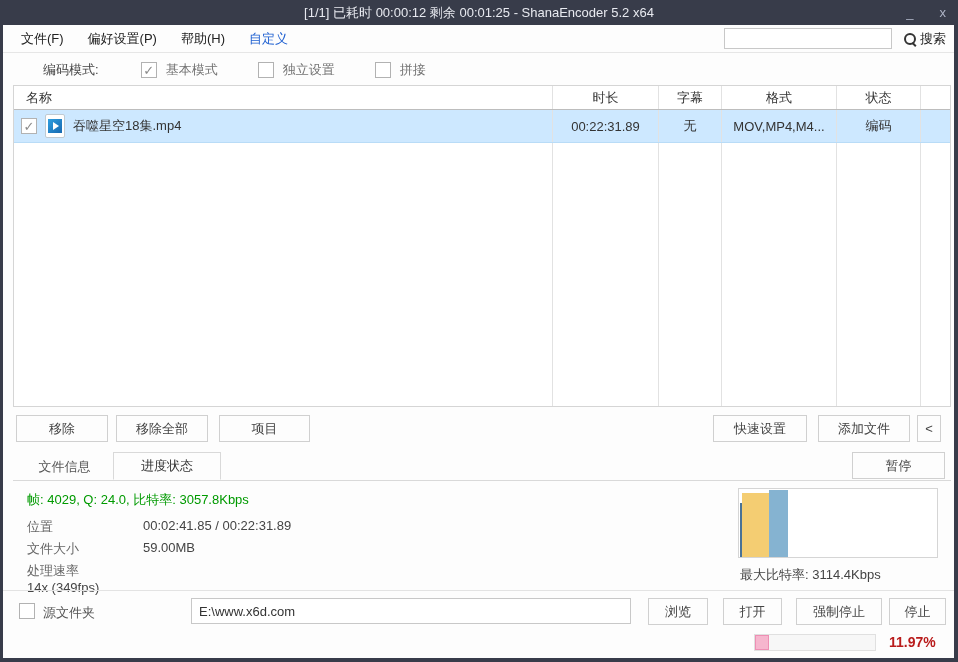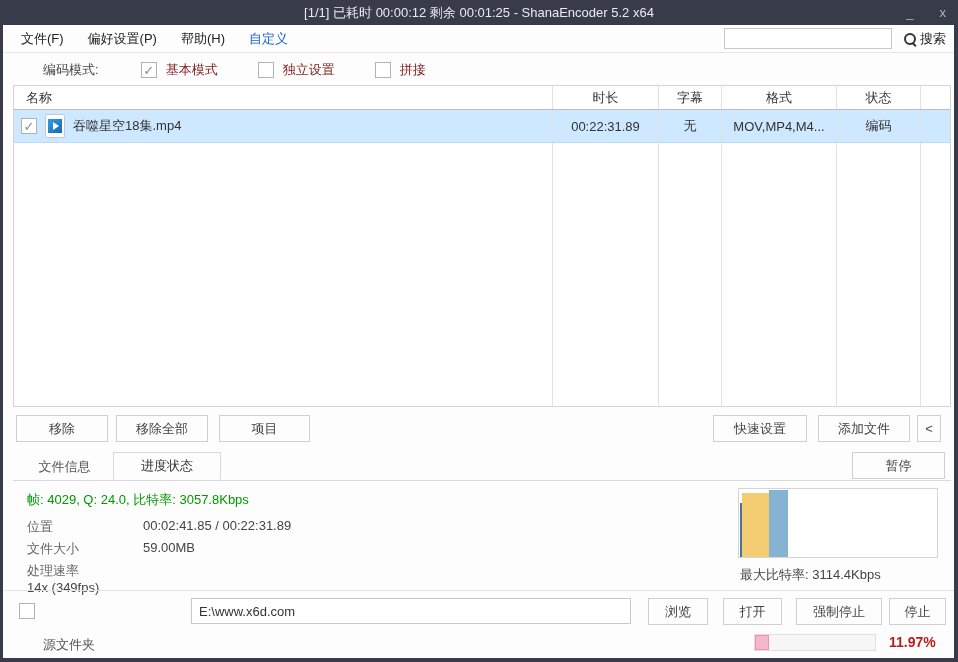--- a/index.html
+++ b/index.html
@@ -24,21 +24,21 @@
   .search-wrap { position:absolute; right:62px; top:3px; }
   .search-input { width:168px; height:21px; border:1px solid #c8c8c8; background:#fff; padding:0 5px; font-size:12px; outline:none; }
   .search-label { position:absolute; right:8px; top:5px; display:flex; align-items:center; gap:3px; color:#222; }
 
   
   .mode-row { position:absolute; top:30px; left:0; right:0; height:30px; display:flex; align-items:center; }
   .mode-label { margin-left:40px; color:#444; }
   .cb { width:16px; height:16px; border:1px solid #b2b2b2; background:#fff; display:inline-flex; align-items:center; justify-content:center; font-size:13px; color:#8a8a8a; line-height:1; }
   .cb.checked::after { content:"✓"; }
   .mode-opt { display:flex; align-items:center; gap:9px; }
-  .mode-opt .lbl { color:#7f1d1d;font-family:Liberation Serif, serif; }
+  .mode-opt .lbl { color:#737373;font-family:Liberation Serif, serif; }
 
   
   .file-table { position:absolute; top:60px; left:10px; width:938px; height:322px; border:1px solid #d5d5d5; background:#fff; display:flex; flex-direction:column; }
   .tcols { display:flex; width:100%; }
   .tc { border-right:1px solid #e2e2e2; overflow:hidden; white-space:nowrap; }
   .tc:last-child { border-right:none; }
   .c1{width:539px;} .c2{width:106px;} .c3{width:63px;} .c4{width:115px;} .c5{width:84px;} .c6{flex:1;}
   .thead { height:24px; border-bottom:1px solid #bdbdbd; }
   .thead .tc { display:flex; align-items:center; justify-content:center; color:#333; }
   .thead .tc.c1 { justify-content:flex-start; padding-left:12px; }
@@ -67,21 +67,21 @@
   .info-row .ilabel { width:116px; color:#666; }
   .info-row .ivalue { color:#444; }
 
   .graph-box { position:absolute; left:735px; top:463px; width:200px; height:70px; border:1px solid #d5d5d5; background:#fff; display:flex; align-items:flex-end; padding-left:1px; }
   .graph-box > div { flex:none; }
   .max-bitrate { position:absolute; left:737px; top:541px; color:#444; }
   .panel-sep { position:absolute; left:0px; top:565px; width:951px; border-bottom:1px solid #e3e3e3; }
 
   
   .out-cb { position:absolute; left:16px; top:578px; }
-  .out-label { position:absolute; left:40px; top:611px; color:#555; }
+  .out-label { position:absolute; left:40px; top:579px; color:#555; }
   .path-input { position:absolute; left:188px; top:573px; width:440px; height:26px; border:1px solid #c8c8c8; padding:0 7px; font-size:13px; color:#333; font-family:"Liberation Sans","DejaVu Sans",sans-serif; outline:none; background:#fff; }
 
   
   .status-msg { position:absolute; left:16px; top:610px; color:#f2128e; font-weight:bold; }
   .status-track { position:absolute; left:751px; top:609px; width:122px; height:17px; background:#f7f7f7; border:1px solid #e0e0e0; }
   .status-fill { height:100%; background:#f6b6ce; border:1px solid #ee8fb4; }
   .status-pct { position:absolute; left:886px; top:609px; color:#b91c1c; font-weight:bold; font-size:14px; }
 
   .mag { width:13px; height:13px; display:inline-block; position:relative; }
   .mag::before { content:""; position:absolute; left:0; top:0; width:8px; height:8px; border:2px solid #333; border-radius:50%; }

